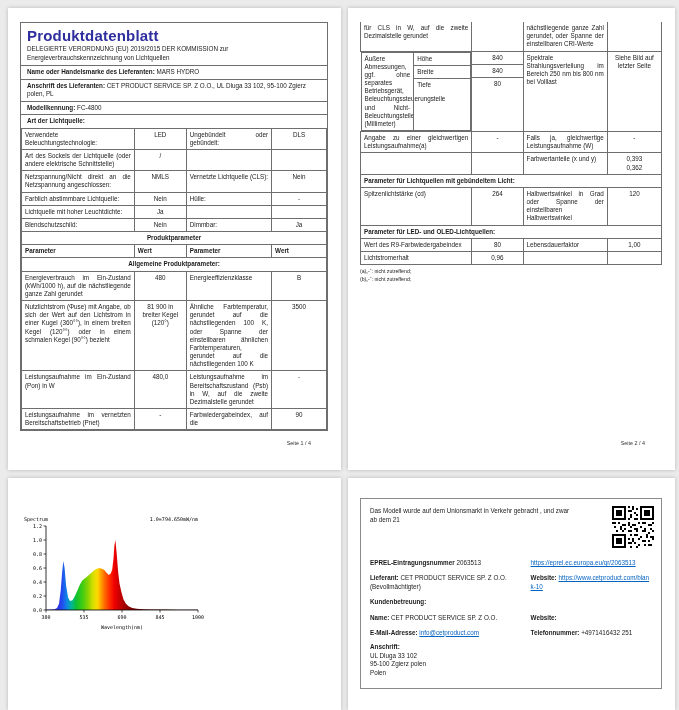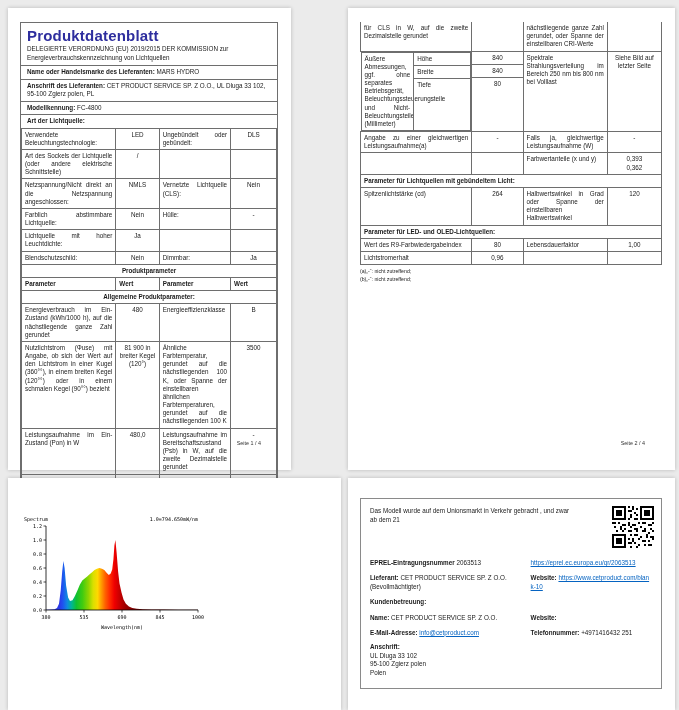--- a/index.html
+++ b/index.html
@@ -3,21 +3,21 @@
 <meta charset="utf-8">
 <style>
   html,body{margin:0;padding:0;}
   body{
     width:679px;height:710px;overflow:hidden;position:relative;
     background:#ebebeb;
     font-family:"Liberation Sans", sans-serif;
     color:#1a1a1a;
   }
   .sheet{position:absolute;background:#ffffff;box-shadow:0 0 4px rgba(0,0,0,.22);}
-  #sheet1{left:8px;top:8px;width:283px;height:462px;}
+  #sheet1{left:8px;top:8px;width:333px;height:462px;}
   #sheet2{left:348px;top:8px;width:327px;height:462px;}
   #sheet3{left:8px;top:478px;width:333px;height:232px;}
   #sheet4{left:348px;top:478px;width:327px;height:232px;}
 
   .docbox{position:absolute;left:12px;right:13px;top:14px;border:1px solid #6e6e6e;}
   .docbox2{position:absolute;left:12px;right:13px;top:14px;}
 
   .title{font-size:15px;font-weight:bold;color:#2e2e9e;padding:4px 6px 1px 6px;letter-spacing:.2px;}
   .subtitle{font-size:6.3px;line-height:1.35;padding:0 6px 3px 6px;border-bottom:1px solid #6e6e6e;}
   .inforow{font-size:6.3px;line-height:1.35;padding:2px 6px;border-bottom:1px solid #6e6e6e;}

